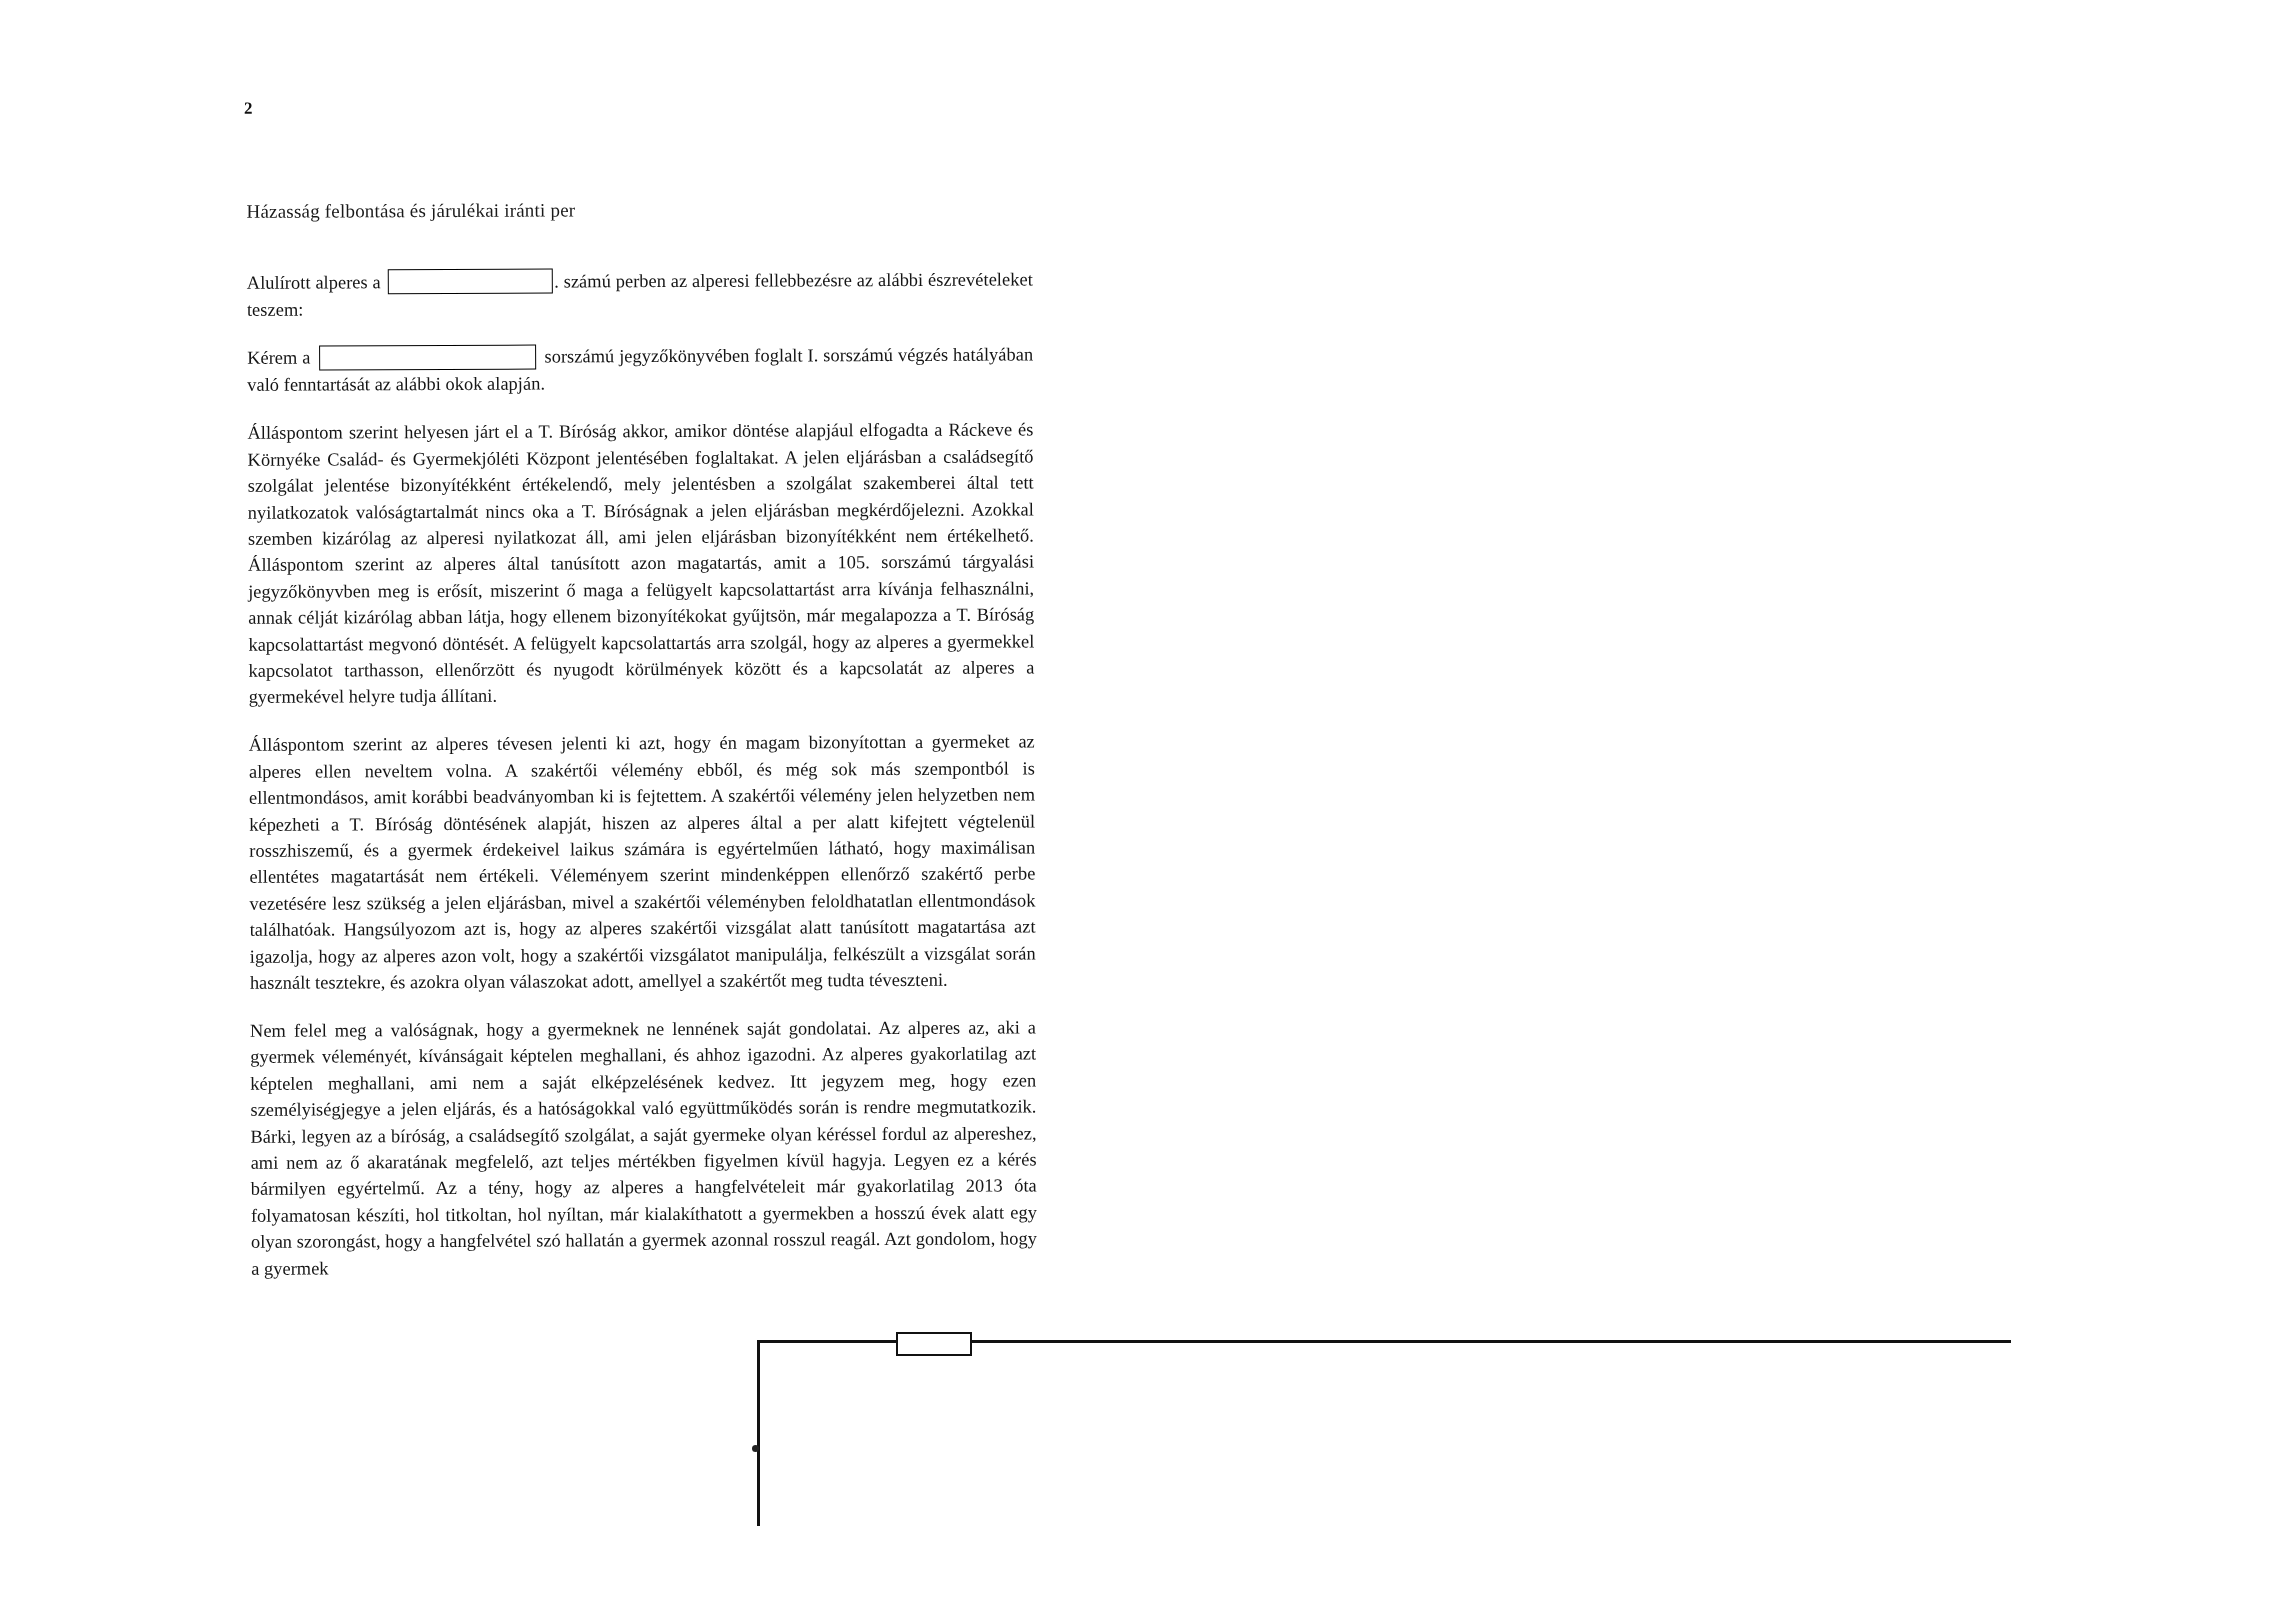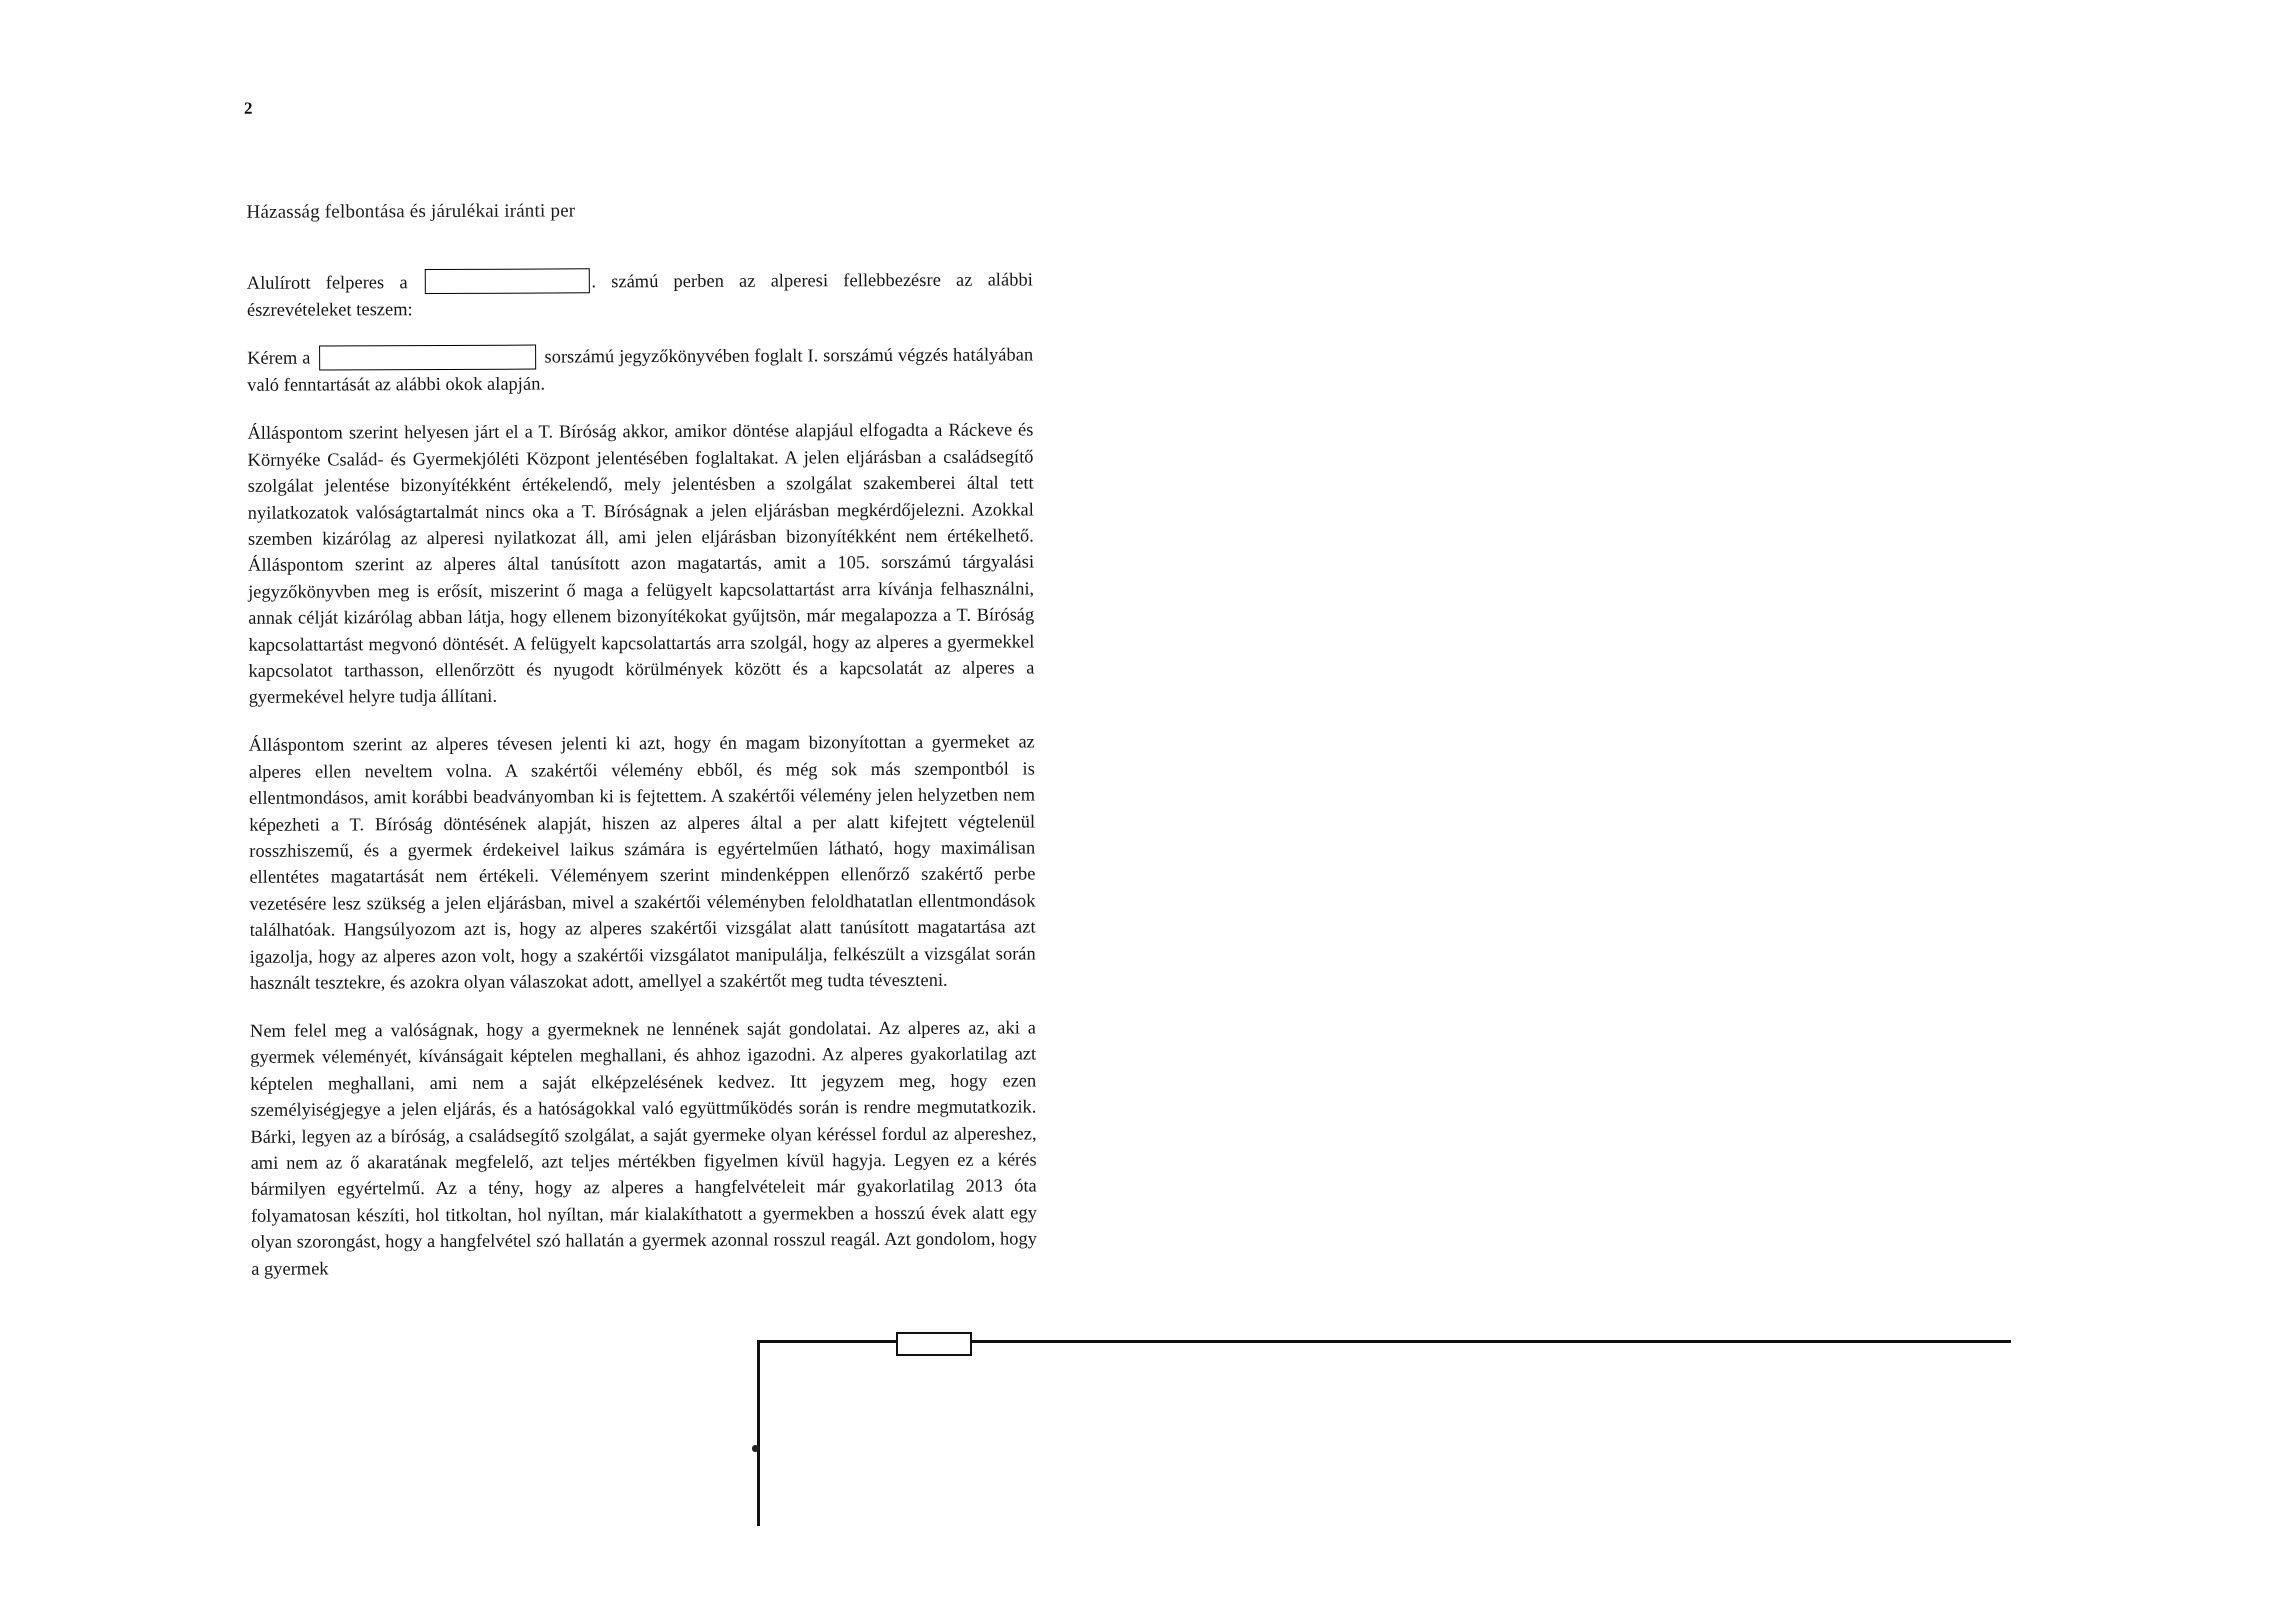--- a/index.html
+++ b/index.html
@@ -137,21 +137,21 @@
 
   <div class="scan-shadow-left"></div>
 
   <div id="doc-body">
 
     <div class="page-number">2</div>
 
     <div class="doc-title">Házasság felbontása és járulékai iránti per</div>
 
     <p class="para">
-      <span>Alulírott felperes a </span><span class="redaction r1"></span><span>. számú perben az alperesi fellebbezésre az alábbi észrevételeket teszem:</span>
+      <span>Alulírott alperes a </span><span class="redaction r1"></span><span>. számú perben az alperesi fellebbezésre az alábbi észrevételeket teszem:</span>
     </p>
 
     <p class="para">
       <span>Kérem a </span><span class="redaction r2"></span><span> sorszámú jegyzőkönyvében foglalt I. sorszámú végzés hatályában való fenntartását az alábbi okok alapján.</span>
     </p>
 
     <p class="para">Álláspontom szerint helyesen járt el a T. Bíróság akkor, amikor döntése alapjául elfogadta a Ráckeve és Környéke Család- és Gyermekjóléti Központ jelentésében foglaltakat. A jelen eljárásban a családsegítő szolgálat jelentése bizonyítékként értékelendő, mely jelentésben a szolgálat szakemberei által tett nyilatkozatok valóságtartalmát nincs oka a T. Bíróságnak a jelen eljárásban megkérdőjelezni. Azokkal szemben kizárólag az alperesi nyilatkozat áll, ami jelen eljárásban bizonyítékként nem értékelhető. Álláspontom szerint az alperes által tanúsított azon magatartás, amit a 105. sorszámú tárgyalási jegyzőkönyvben meg is erősít, miszerint ő maga a felügyelt kapcsolattartást arra kívánja felhasználni, annak célját kizárólag abban látja, hogy ellenem bizonyítékokat gyűjtsön, már megalapozza a T. Bíróság kapcsolattartást megvonó döntését. A felügyelt kapcsolattartás arra szolgál, hogy az alperes a gyermekkel kapcsolatot tarthasson, ellenőrzött és nyugodt körülmények között és a kapcsolatát az alperes a gyermekével helyre tudja állítani.</p>
 
     <p class="para">Álláspontom szerint az alperes tévesen jelenti ki azt, hogy én magam bizonyítottan a gyermeket az alperes ellen neveltem volna. A szakértői vélemény ebből, és még sok más szempontból is ellentmondásos, amit korábbi beadványomban ki is fejtettem. A szakértői vélemény jelen helyzetben nem képezheti a T. Bíróság döntésének alapját, hiszen az alperes által a per alatt kifejtett végtelenül rosszhiszemű, és a gyermek érdekeivel laikus számára is egyértelműen látható, hogy maximálisan ellentétes magatartását nem értékeli. Véleményem szerint mindenképpen ellenőrző szakértő perbe vezetésére lesz szükség a jelen eljárásban, mivel a szakértői véleményben feloldhatatlan ellentmondások találhatóak. Hangsúlyozom azt is, hogy az alperes szakértői vizsgálat alatt tanúsított magatartása azt igazolja, hogy az alperes azon volt, hogy a szakértői vizsgálatot manipulálja, felkészült a vizsgálat során használt tesztekre, és azokra olyan válaszokat adott, amellyel a szakértőt meg tudta téveszteni.</p>
 

